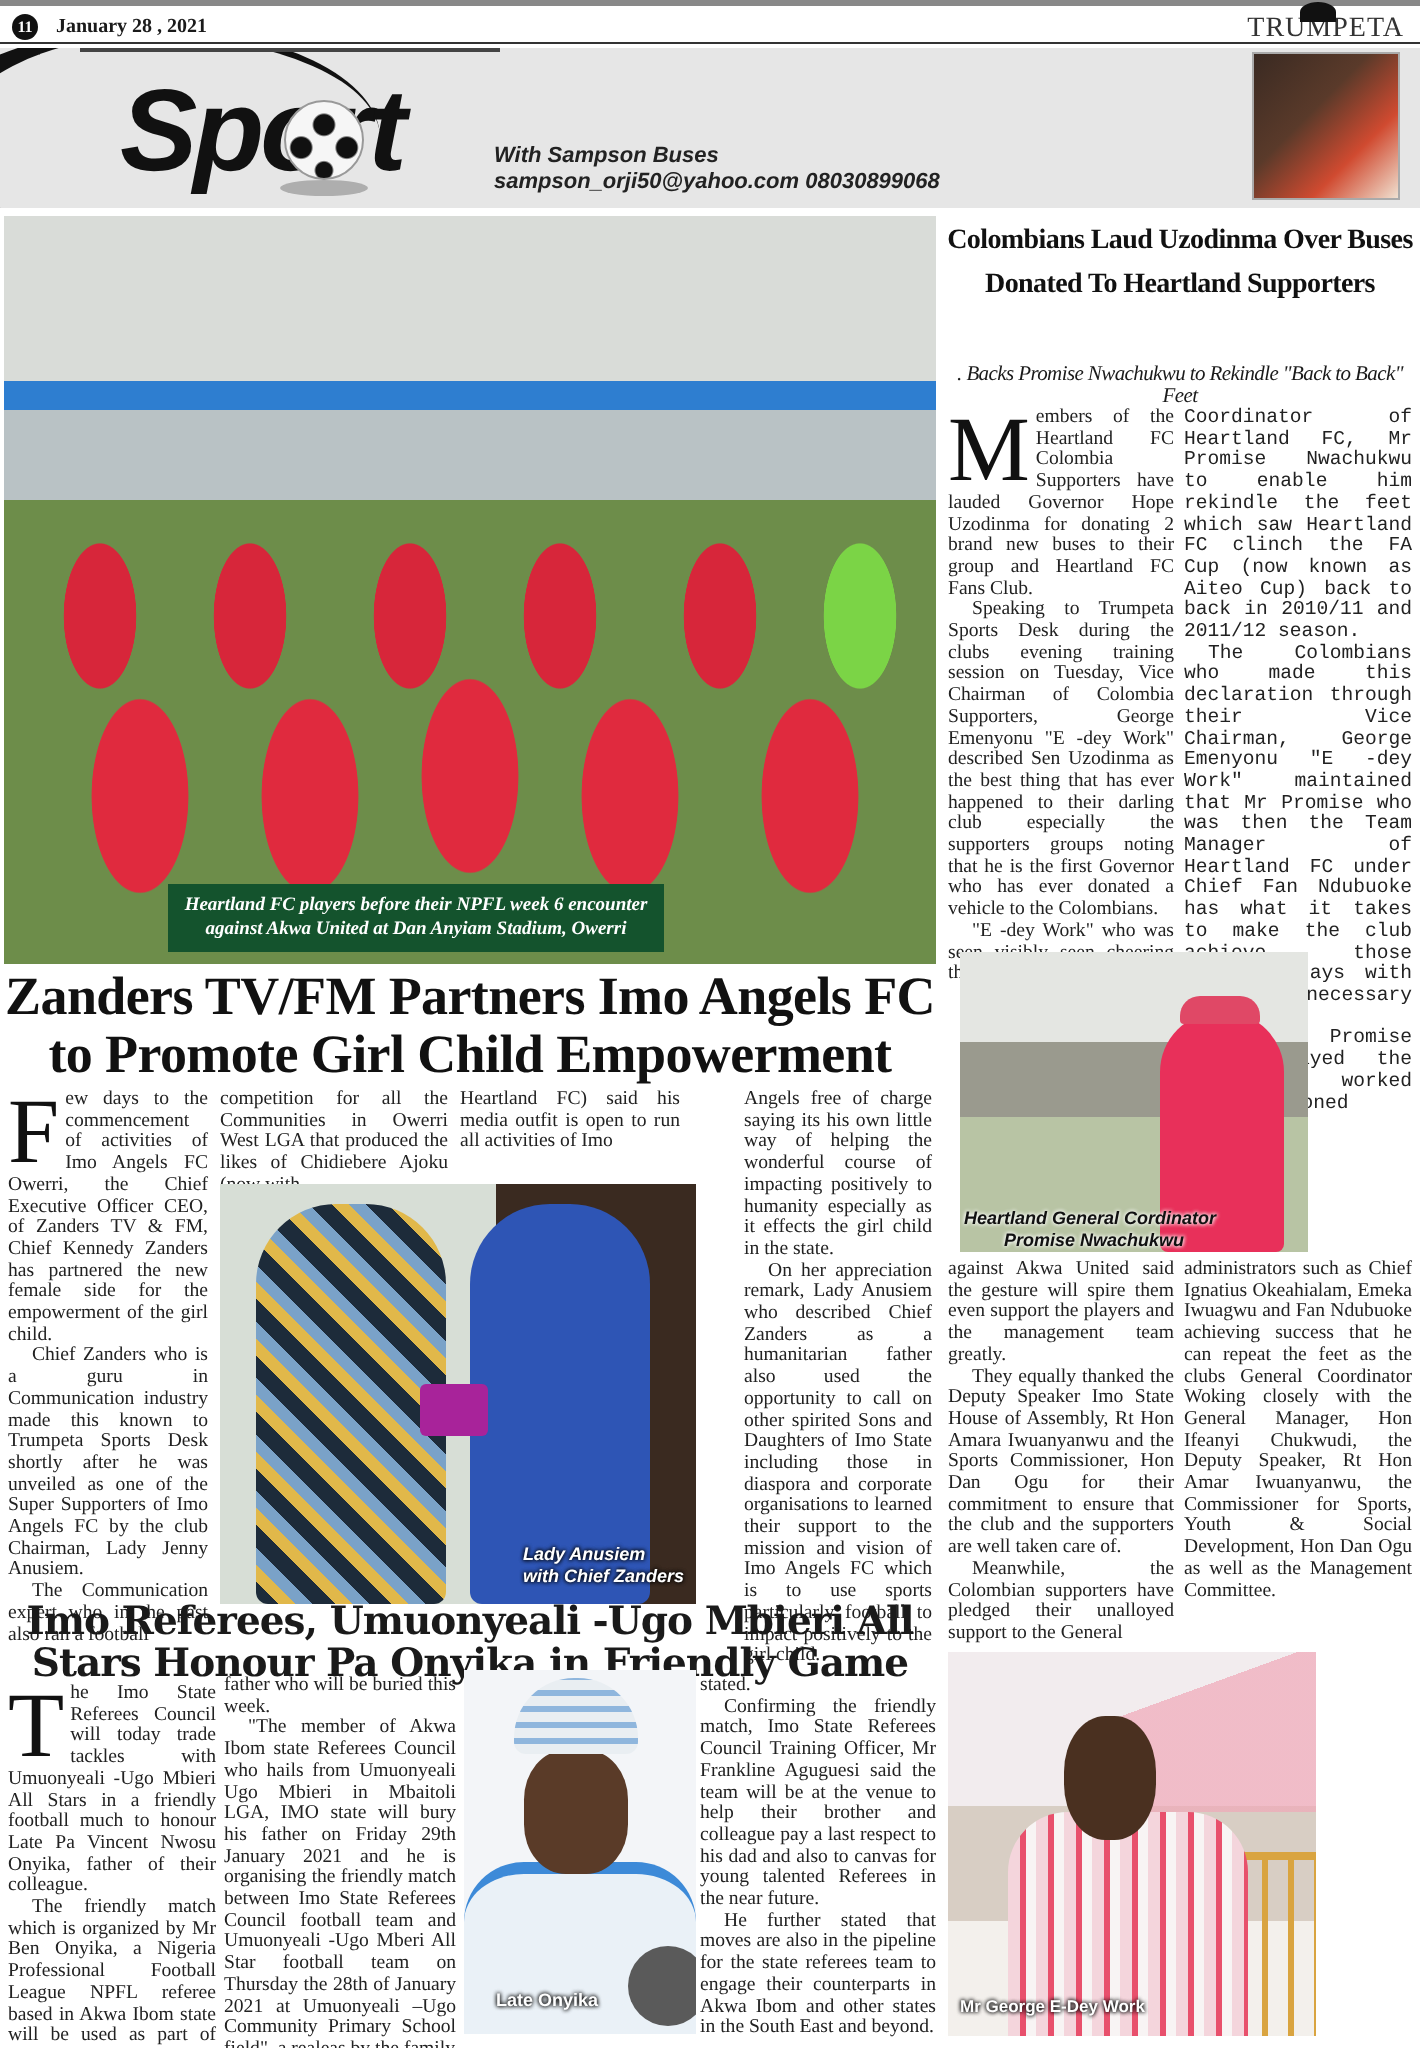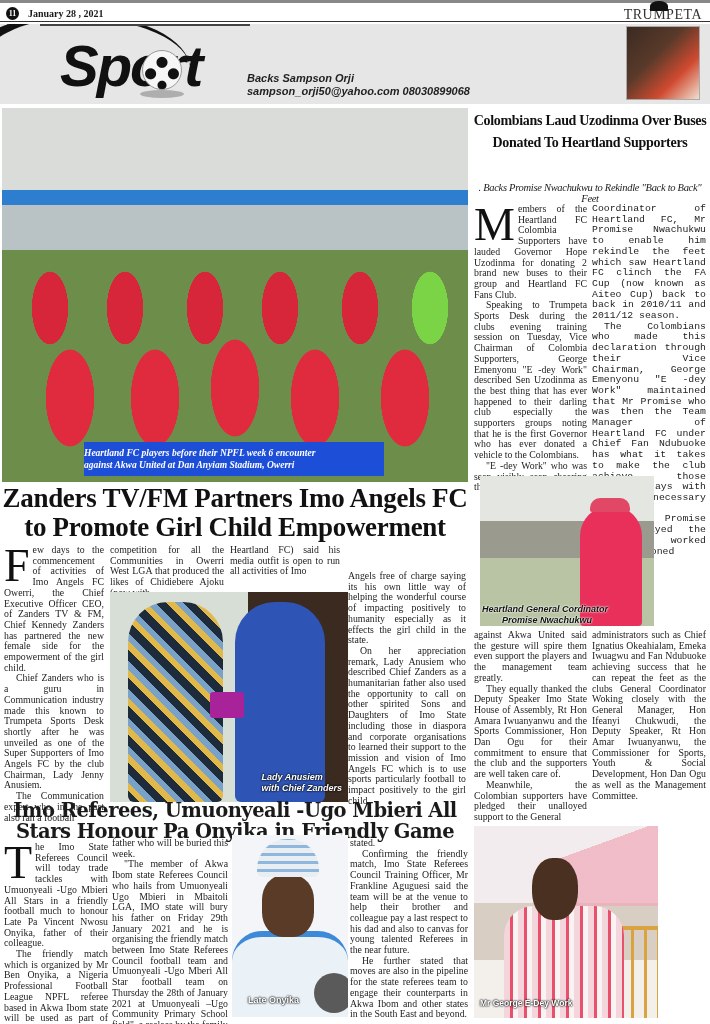--- a/index.html
+++ b/index.html
@@ -29,21 +29,21 @@
       radial-gradient(ellipse 30px 60px at 115px 110px, #d7263a 60%, transparent 61%),
       radial-gradient(ellipse 30px 60px at 195px 110px, #d7263a 60%, transparent 61%),
       radial-gradient(ellipse 30px 60px at 270px 110px, #d7263a 60%, transparent 61%),
       radial-gradient(ellipse 30px 60px at 350px 110px, #d7263a 60%, transparent 61%),
       radial-gradient(ellipse 30px 60px at 420px 110px, #7bd446 60%, transparent 61%),
       radial-gradient(ellipse 40px 80px at 60px 200px, #e02a3e 60%, transparent 61%),
       radial-gradient(ellipse 40px 80px at 145px 200px, #e02a3e 60%, transparent 61%),
       radial-gradient(ellipse 40px 80px at 225px 190px, #e02a3e 60%, transparent 61%),
       radial-gradient(ellipse 40px 80px at 305px 200px, #e02a3e 60%, transparent 61%),
       radial-gradient(ellipse 40px 80px at 395px 200px, #e02a3e 60%, transparent 61%); }
-  .lead-caption { position: absolute; left: 84px; top: 442px; width: 300px; height: 34px; background: #1d4ed8; color: #fff; font: italic bold 9.5px "Liberation Serif", serif; padding-top: 5px; line-height: 12px; }
+  .lead-caption { position: absolute; left: 84px; top: 442px; width: 248px; height: 34px; background: #14532d; color: #fff; font: italic bold 9.5px "Liberation Serif", serif; text-align: center; padding-top: 5px; line-height: 12px; }
 
   
   .h-col { font-family: "Liberation Serif", serif; font-weight: bold; text-align: center; color: #111; }
   .colombians-head { position: absolute; left: 472px; top: 110px; width: 236px; font-size: 14px; line-height: 22px; letter-spacing: -0.3px; }
   .colombians-sub { position: absolute; left: 472px; top: 182px; width: 236px; font: italic 10.5px "Liberation Serif", serif; text-align: center; letter-spacing: -0.3px; }
 
   .col { position: absolute; font: 9.8px/10.7px "Liberation Serif", serif; text-align: justify; color: #222; }
   .col p { text-indent: 12px; }
   .col p.noindent { text-indent: 0; }
   .dropcap { float: left; font: 46px/38px "Liberation Serif", serif; margin: 2px 3px 0 0; color: #111; }
@@ -87,21 +87,21 @@
   <span class="masthead">TRUMPETA</span>
 </div>
 
 <div class="banner">
   <div class="swoosh"></div>
   <div class="line"></div>
   <div class="sport-word">Sport</div>
   <div class="ball-shadow"></div>
   <div class="ball"></div>
   <div class="byline">
-    <div>Backs Sampson Orji</div>
+    <div>With Sampson Buses</div>
     <div>sampson_orji50@yahoo.com 08030899068</div>
   </div>
   <div class="author-photo"></div>
 </div>
 
 <div class="lead-photo">
   <div class="team"></div>
 </div>
 <div class="lead-caption">
   <div>Heartland FC players before their NPFL week 6 encounter</div>
@@ -149,21 +149,21 @@
   <p class="noindent"><span class="dropcap">F</span><span>ew days to the commencement of activities of Imo Angels FC Owerri, the Chief Executive Officer CEO, of Zanders TV &amp; FM, Chief Kennedy Zanders has partnered the new female side for the empowerment of the girl child.</span></p>
   <p>Chief Zanders who is a guru in Communication industry made this known to Trumpeta Sports Desk shortly after he was unveiled as one of the Super Supporters of Imo Angels FC by the club Chairman, Lady Jenny Anusiem.</p>
   <p>The Communication expert who in the past also ran a football</p>
 </div>
 <div class="col" style="left:110px; top:545px; width:114px;">
   <p class="noindent">competition for all the Communities in Owerri West LGA that produced the likes of Chidiebere Ajoku (now with</p>
 </div>
 <div class="col" style="left:230px; top:545px; width:110px;font-family:Liberation Serif, serif;">
   <p class="noindent">Heartland FC) said his media outfit is open to run all activities of Imo</p>
 </div>
-<div class="col" style="left:348px; top:571px; width:118px;">
+<div class="col" style="left:348px; top:545px; width:118px;padding-left:24px;">
   <p class="noindent">Angels free of charge saying its his own little way of helping the wonderful course of impacting positively to humanity especially as it effects the girl child in the state.</p>
   <p>On her appreciation remark, Lady Anusiem who described Chief Zanders as a humanitarian father also used the opportunity to call on other spirited Sons and Daughters of Imo State including those in diaspora and corporate organisations to learned their support to the mission and vision of Imo Angels FC which is to use sports particularly football to impact positively to the girl child.</p>
 </div>
 
 <div class="photo-anusiem">
   <div class="lady"></div>
   <div class="chief"></div>
   <div class="gift"></div>
   <div class="label">
     <div>Lady Anusiem</div>

